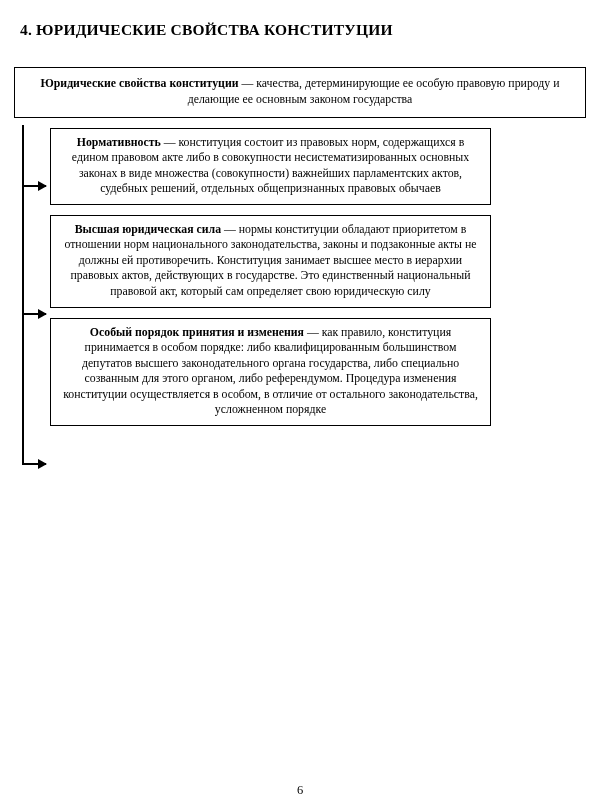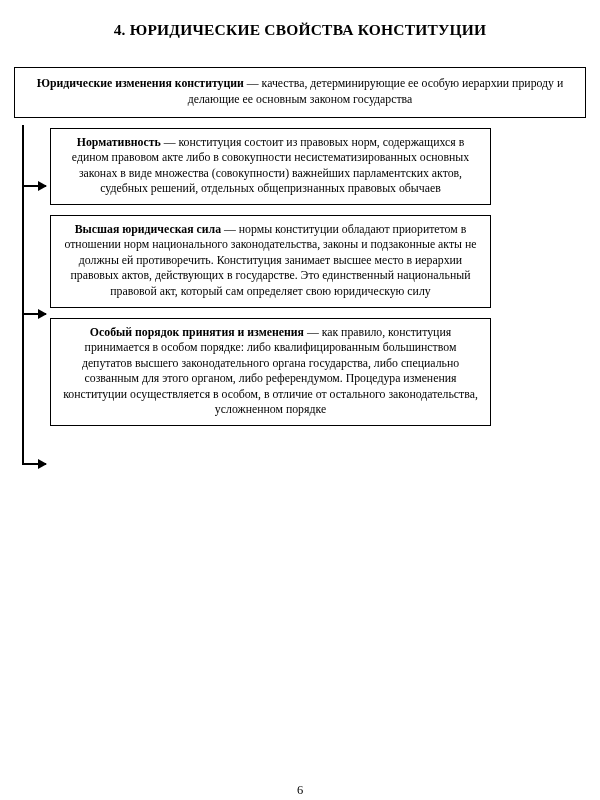--- a/index.html
+++ b/index.html
@@ -15,21 +15,20 @@
     position: relative;
     overflow: hidden;
   }
   .page {
     width: 600px;
     height: 800px;
     position: relative;
     box-sizing: border-box;
   }
   .page-title {
-    text-align: center;
     font-weight: bold;
     font-size: 15.5px;
     letter-spacing: 0.2px;
     margin: 20px 0 0 0;
     padding: 0 20px;
     line-height: 1.25;
   }
   .diagram {
     position: relative;
     margin-top: 28px;
@@ -115,21 +114,21 @@
 
   <div class="diagram">
 
     <div class="trunk" style="top:58px;height:340px;"></div>
 
     <div class="arrow" style="top:118px;width:24px;"></div>
     <div class="arrow" style="top:246px;width:24px;"></div>
     <div class="arrow" style="top:396px;width:24px;"></div>
 
     <div class="box root-box">
-      <span style="font-weight:bold;">Юридические изменения конституции</span><span> — </span><span>качества, детерминирующие ее особую иерархии природу и делающие ее основным законом государства</span>
+      <span style="font-weight:bold;">Юридические свойства конституции</span><span> — </span><span>качества, детерминирующие ее особую правовую природу и делающие ее основным законом государства</span>
     </div>
 
     <div class="gap-a"></div>
 
     <div class="child-wrap">
       <div class="box child-box">
         <span style="font-weight:bold;">Нормативность</span><span> — </span><span>конституция состоит из правовых норм, содержащихся в едином правовом акте либо в совокупности несистематизированных основных законах в виде множества (совокупности) важнейших парламентских актов, судебных решений, отдельных общепризнанных правовых обычаев</span>
       </div>
     </div>
 

